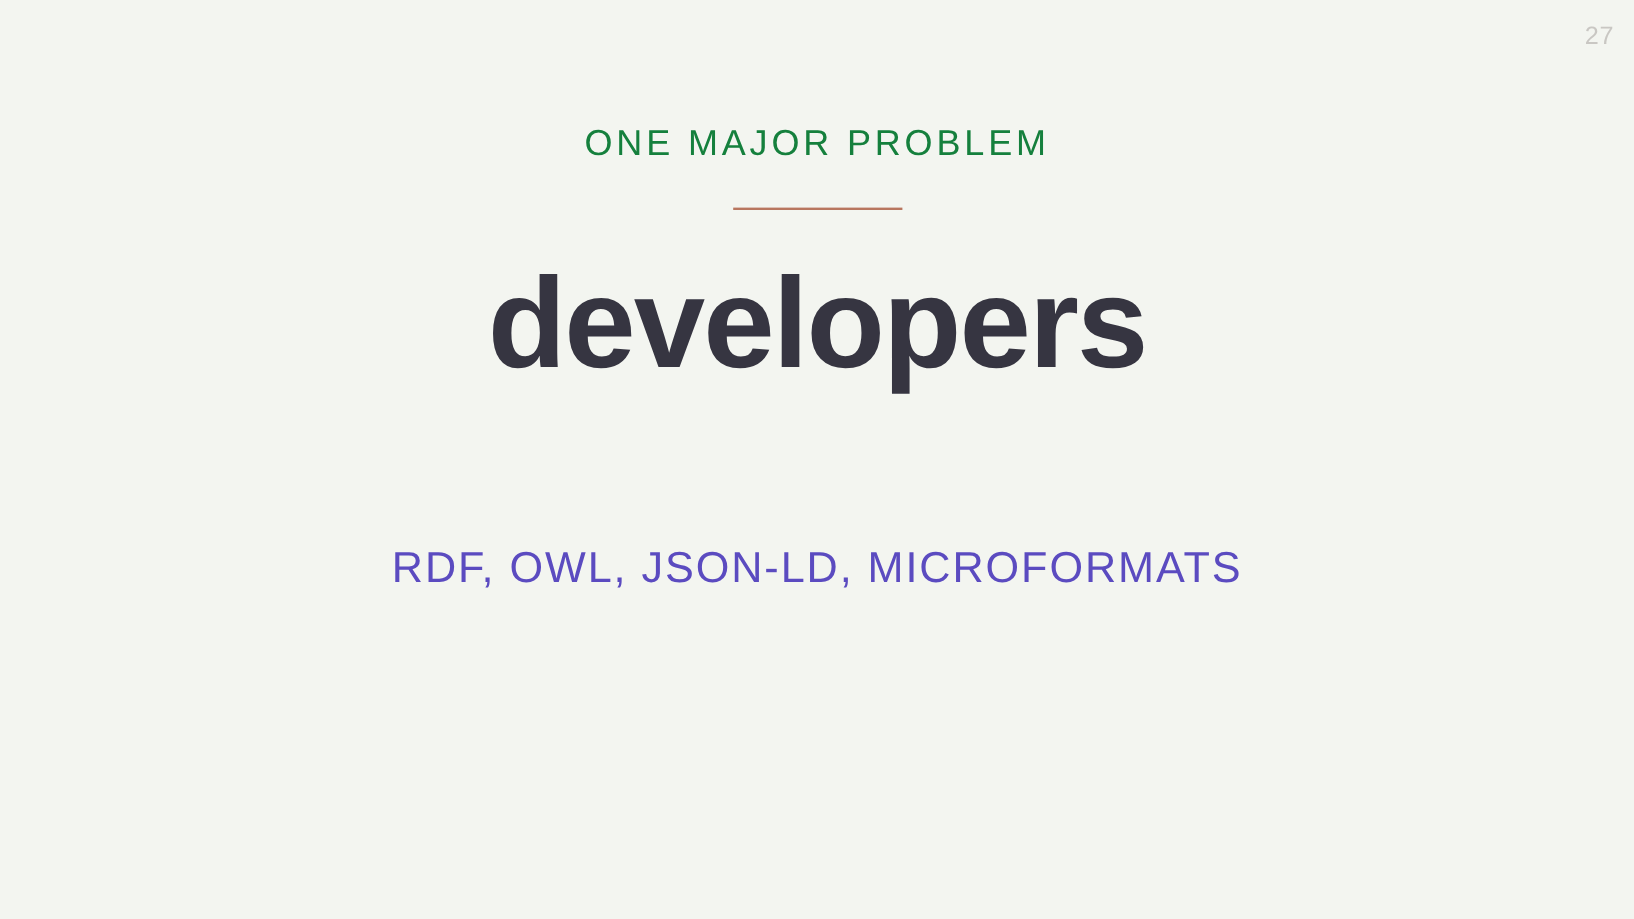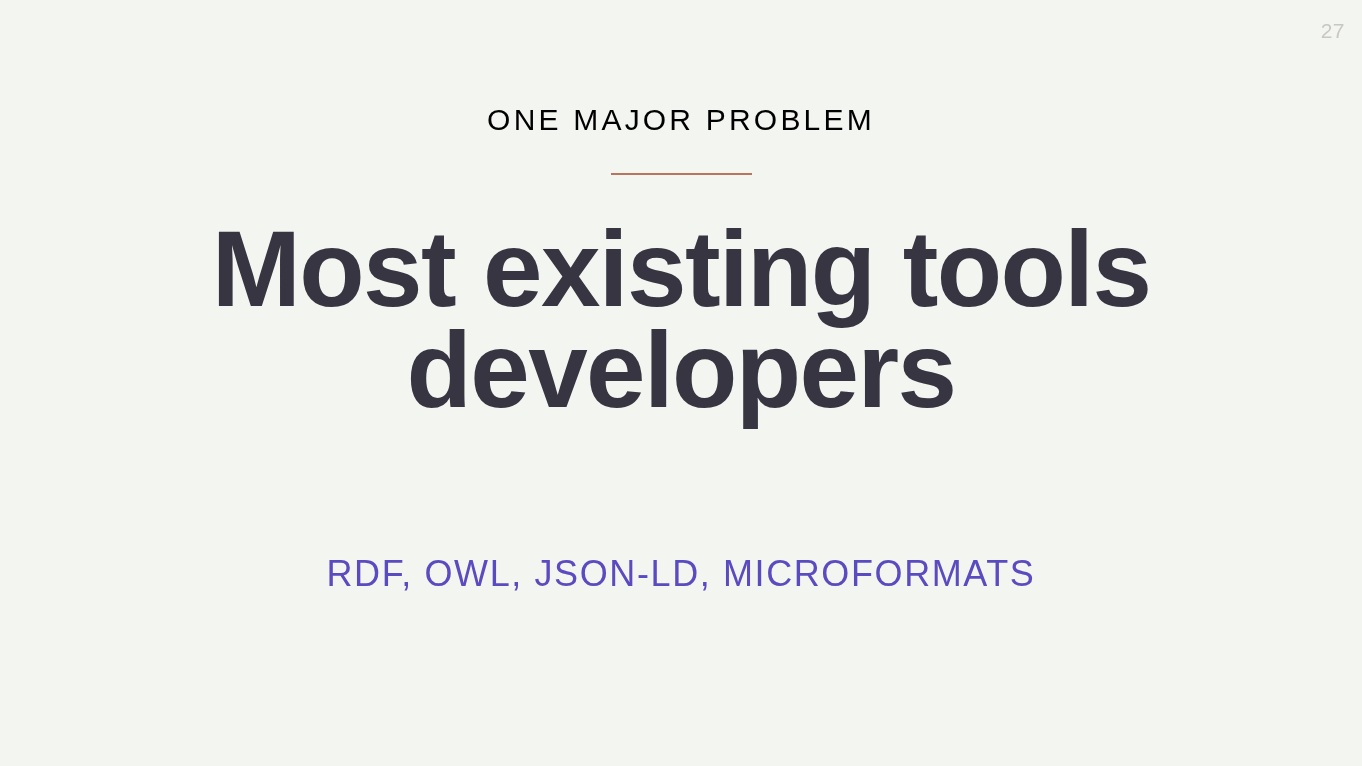--- a/index.html
+++ b/index.html
@@ -45,21 +45,21 @@
     flex-direction: column;
     align-items: center;
   }
 
   .eyebrow {
     margin-top: 101px;
     font-size: 30px;
     line-height: 38px;
     font-weight: 400;
     letter-spacing: 3.2px;
-    color: #000000;
+    color: #15803d;
     text-transform: uppercase;
     text-align: center;
     white-space: nowrap;
     font-family: "Liberation Sans", sans-serif;
   }
 
   .divider {
     margin-top: 34px;
     width: 141px;
     height: 2px;
@@ -103,20 +103,19 @@
 
   <div class="page-number">27</div>
 
   <div class="content">
 
     <div class="eyebrow">ONE MAJOR PROBLEM</div>
 
     <hr class="divider">
 
     <h1 class="headline">
-      <span class="hl-line">Most existing tools</span>
       <span class="hl-line">developers</span>
     </h1>
 
     <div class="subtitle">RDF, OWL, JSON-LD, MICROFORMATS</div>
 
   </div>
 </div>
 
 </body></html>

